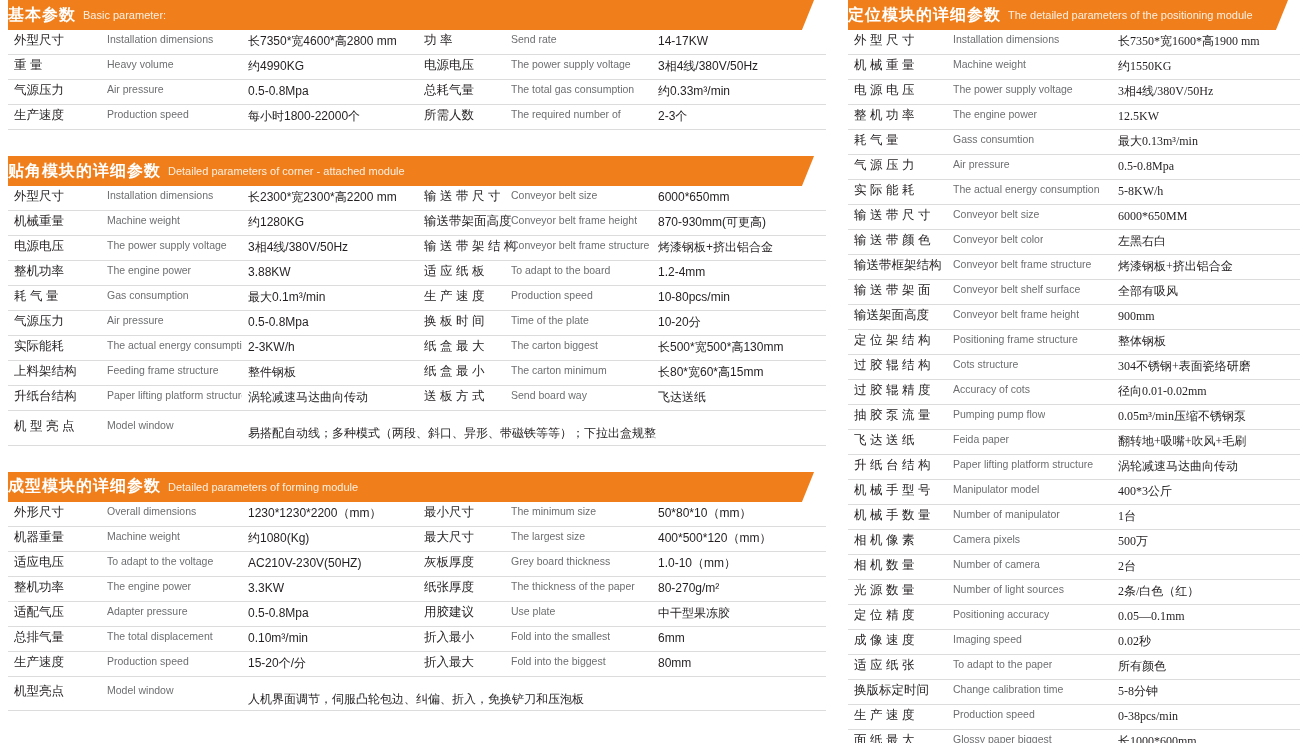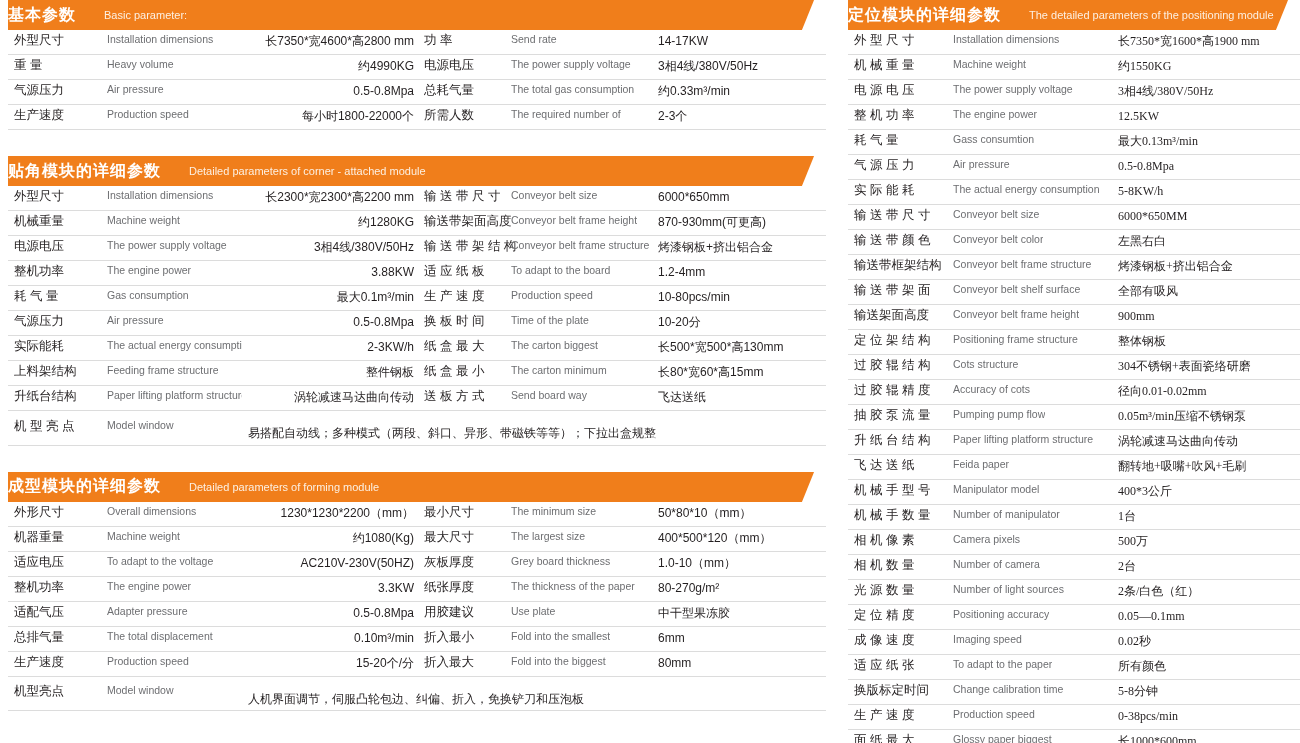--- a/index.html
+++ b/index.html
@@ -42,21 +42,21 @@
   .sec-head-cn {
     color: #ffffff;
     font-size: 16px;
     font-weight: bold;
     letter-spacing: 1px;
     white-space: nowrap;
   }
   .sec-head-en {
     color: #fdf0e2;
     font-size: 11px;
-    margin-left: 28px;
+    margin-left: 7px;
     white-space: nowrap;
     font-weight: normal;
   }
 
   
   table.spec {
     width: 100%;
     border-collapse: collapse;
     table-layout: fixed;
   }
@@ -90,21 +90,21 @@
     font-size: 12px;
     color: #231f20;
     padding: 3px 4px 3px 2px;
     line-height: 1.3;
   }
   .val.wide { white-space: normal; margin-top: 12px; }
 
   
   .c-l-cn  { width: 86px; }
   .c-l-en  { width: 152px; }
-  .c-l-val { width: 172px; text-align: right; }
+  .c-l-val { width: 172px; }
   .c-r-cn  { width: 80px; }
   .c-r-en  { width: 158px; }
   .c-r-val { width: 170px; }
 
   
   .c1-cn  { width: 92px; }
   .c1-en  { width: 176px; }
   .c1-val { width: 184px; font-family: Liberation Serif, serif; }
 
   .sec { margin-bottom: 0; }
@@ -991,45 +991,45 @@
                   <span class="lbl-en">Pumping pump flow</span>
                 </div>
               </td>
               <td class="c1-val">
                 <div class="val">0.05m³/min压缩不锈钢泵</div>
               </td>
             </tr>
           <tr>
               <td class="c1-cn">
                 <div class="cell">
+                  <span class="lbl-cn">飞 达 送 纸</span>
+                </div>
+              </td>
+              <td class="c1-en">
+                <div class="cell">
+                  <span class="lbl-en">Feida paper</span>
+                </div>
+              </td>
+              <td class="c1-val">
+                <div class="val">翻转地+吸嘴+吹风+毛刷</div>
+              </td>
+            </tr>
+          <tr>
+              <td class="c1-cn">
+                <div class="cell">
                   <span class="lbl-cn">升 纸 台 结 构</span>
                 </div>
               </td>
               <td class="c1-en">
                 <div class="cell">
                   <span class="lbl-en">Paper lifting platform structure</span>
                 </div>
               </td>
               <td class="c1-val">
                 <div class="val">涡轮减速马达曲向传动</div>
-              </td>
-            </tr>
-          <tr>
-              <td class="c1-cn">
-                <div class="cell">
-                  <span class="lbl-cn">飞 达 送 纸</span>
-                </div>
-              </td>
-              <td class="c1-en">
-                <div class="cell">
-                  <span class="lbl-en">Feida paper</span>
-                </div>
-              </td>
-              <td class="c1-val">
-                <div class="val">翻转地+吸嘴+吹风+毛刷</div>
               </td>
             </tr>
           <tr>
               <td class="c1-cn">
                 <div class="cell">
                   <span class="lbl-cn">机 械 手 型 号</span>
                 </div>
               </td>
               <td class="c1-en">
                 <div class="cell">

